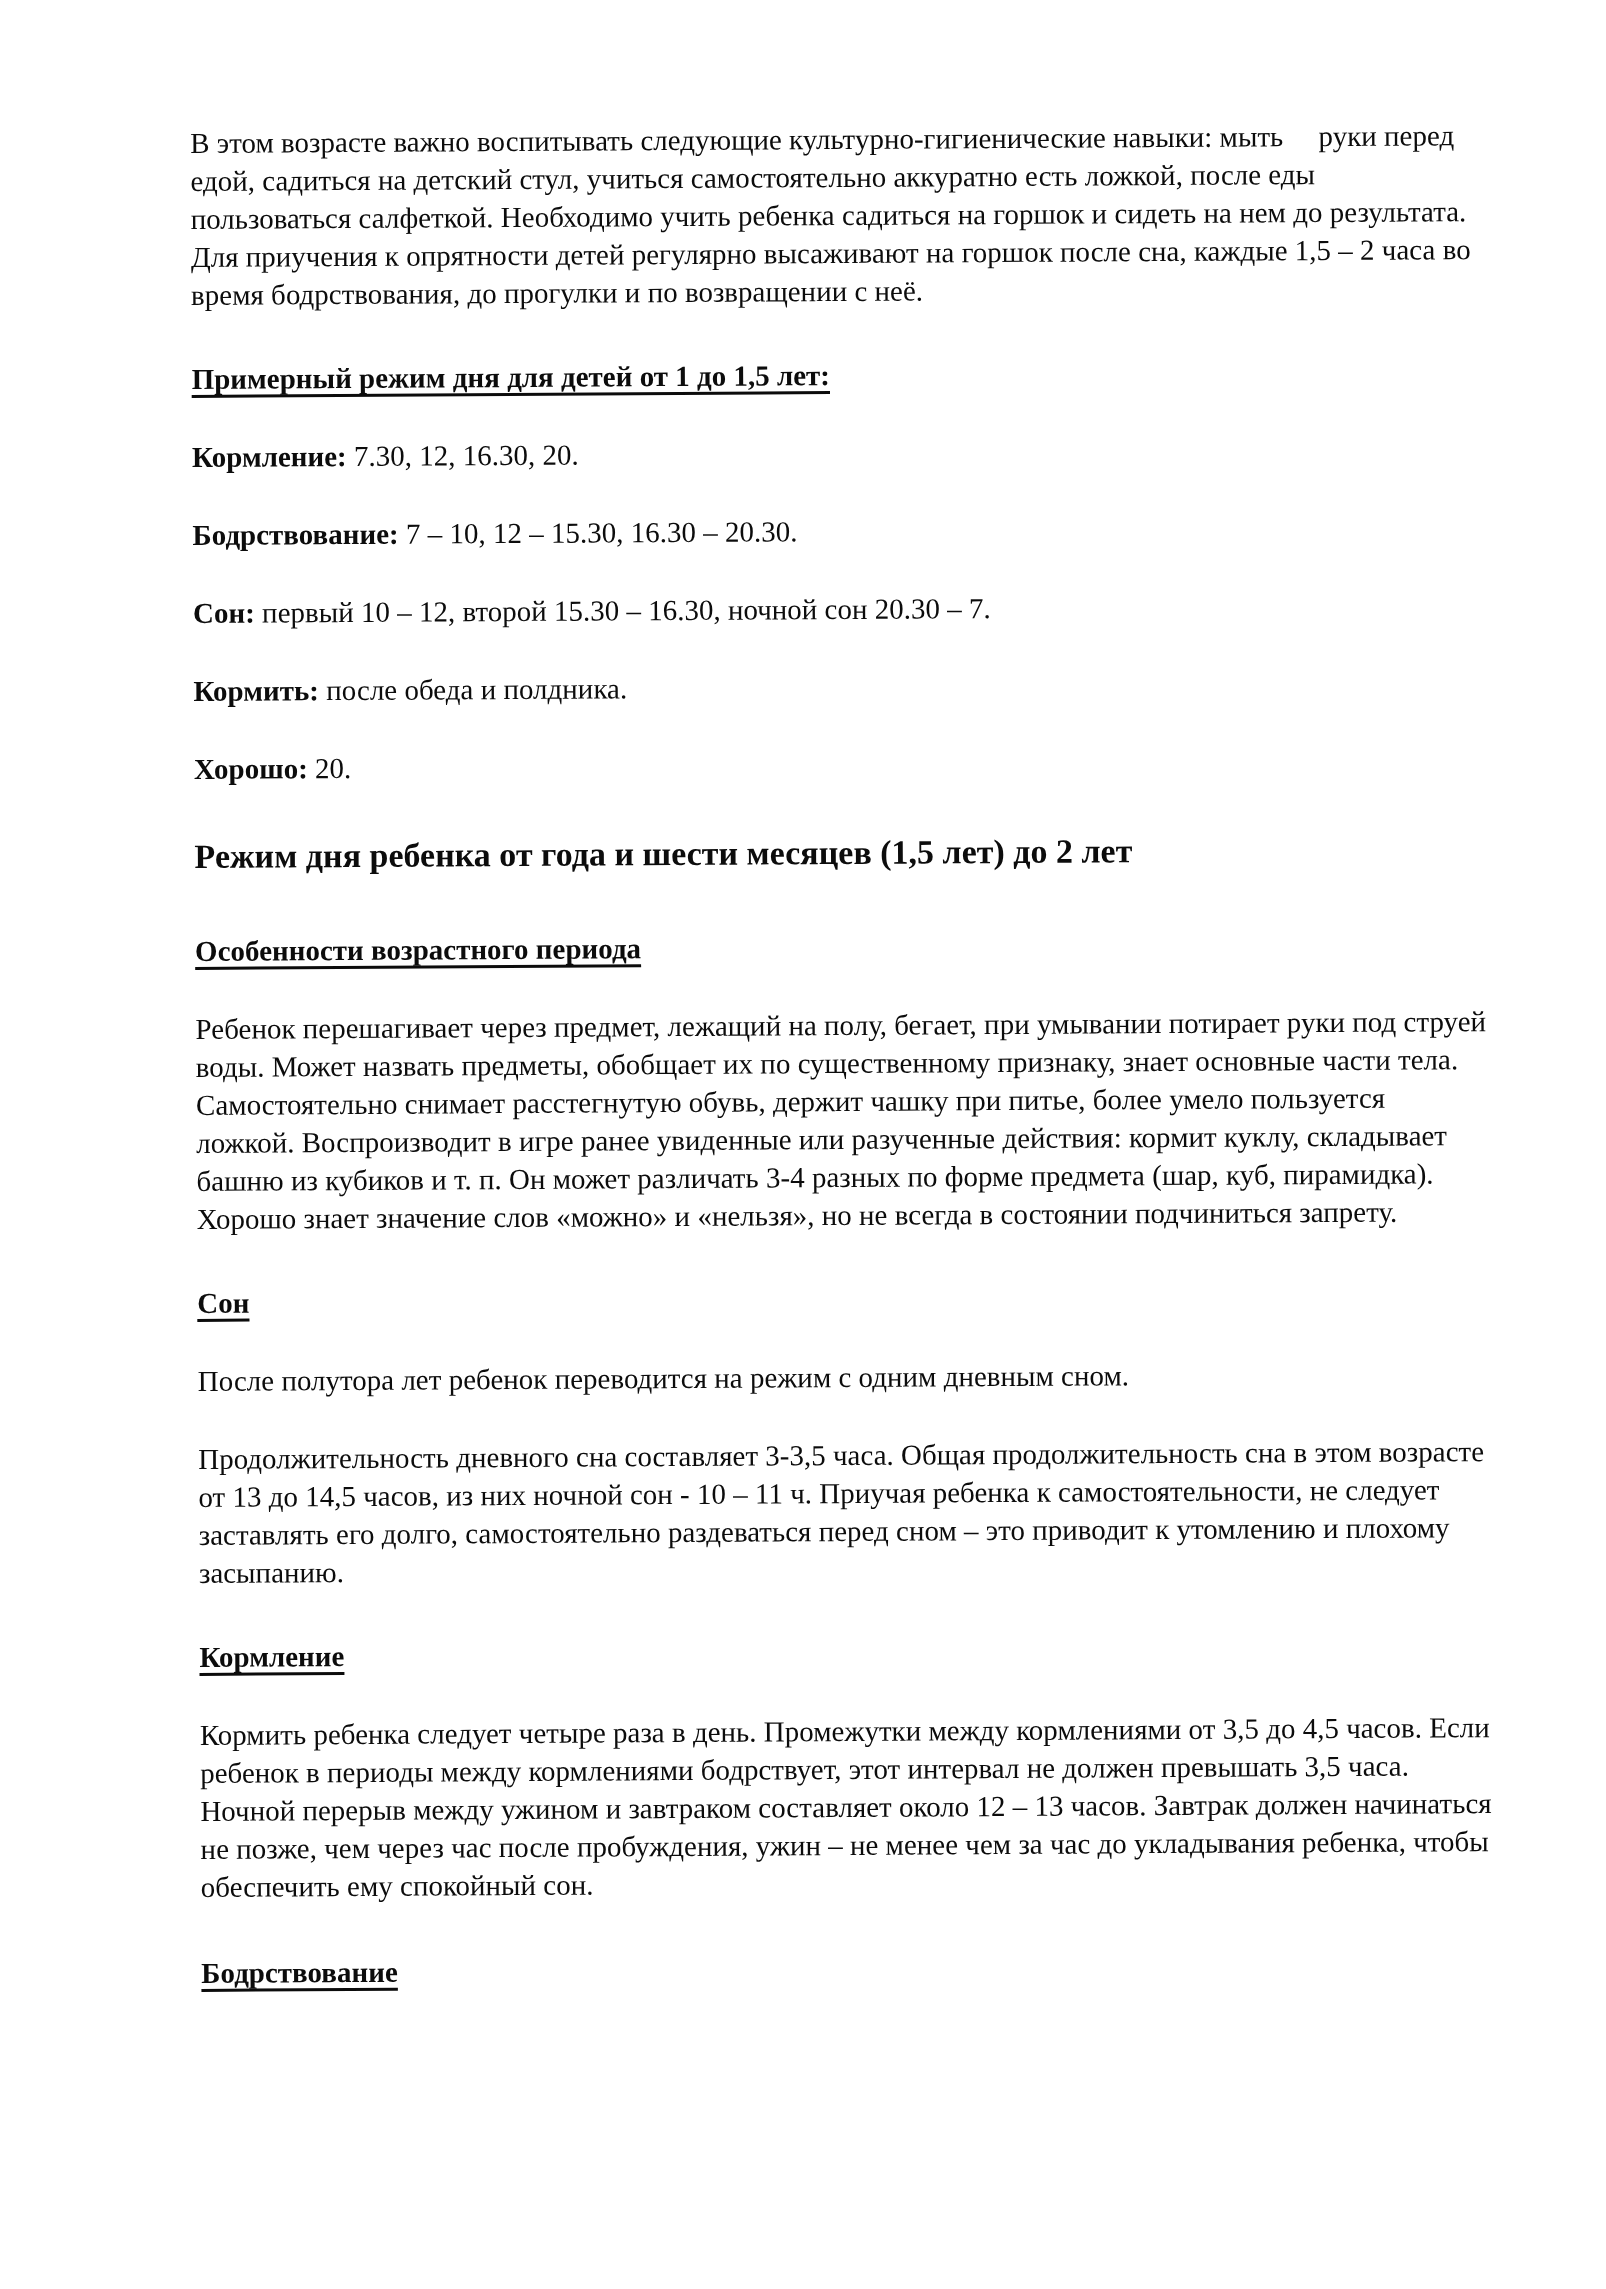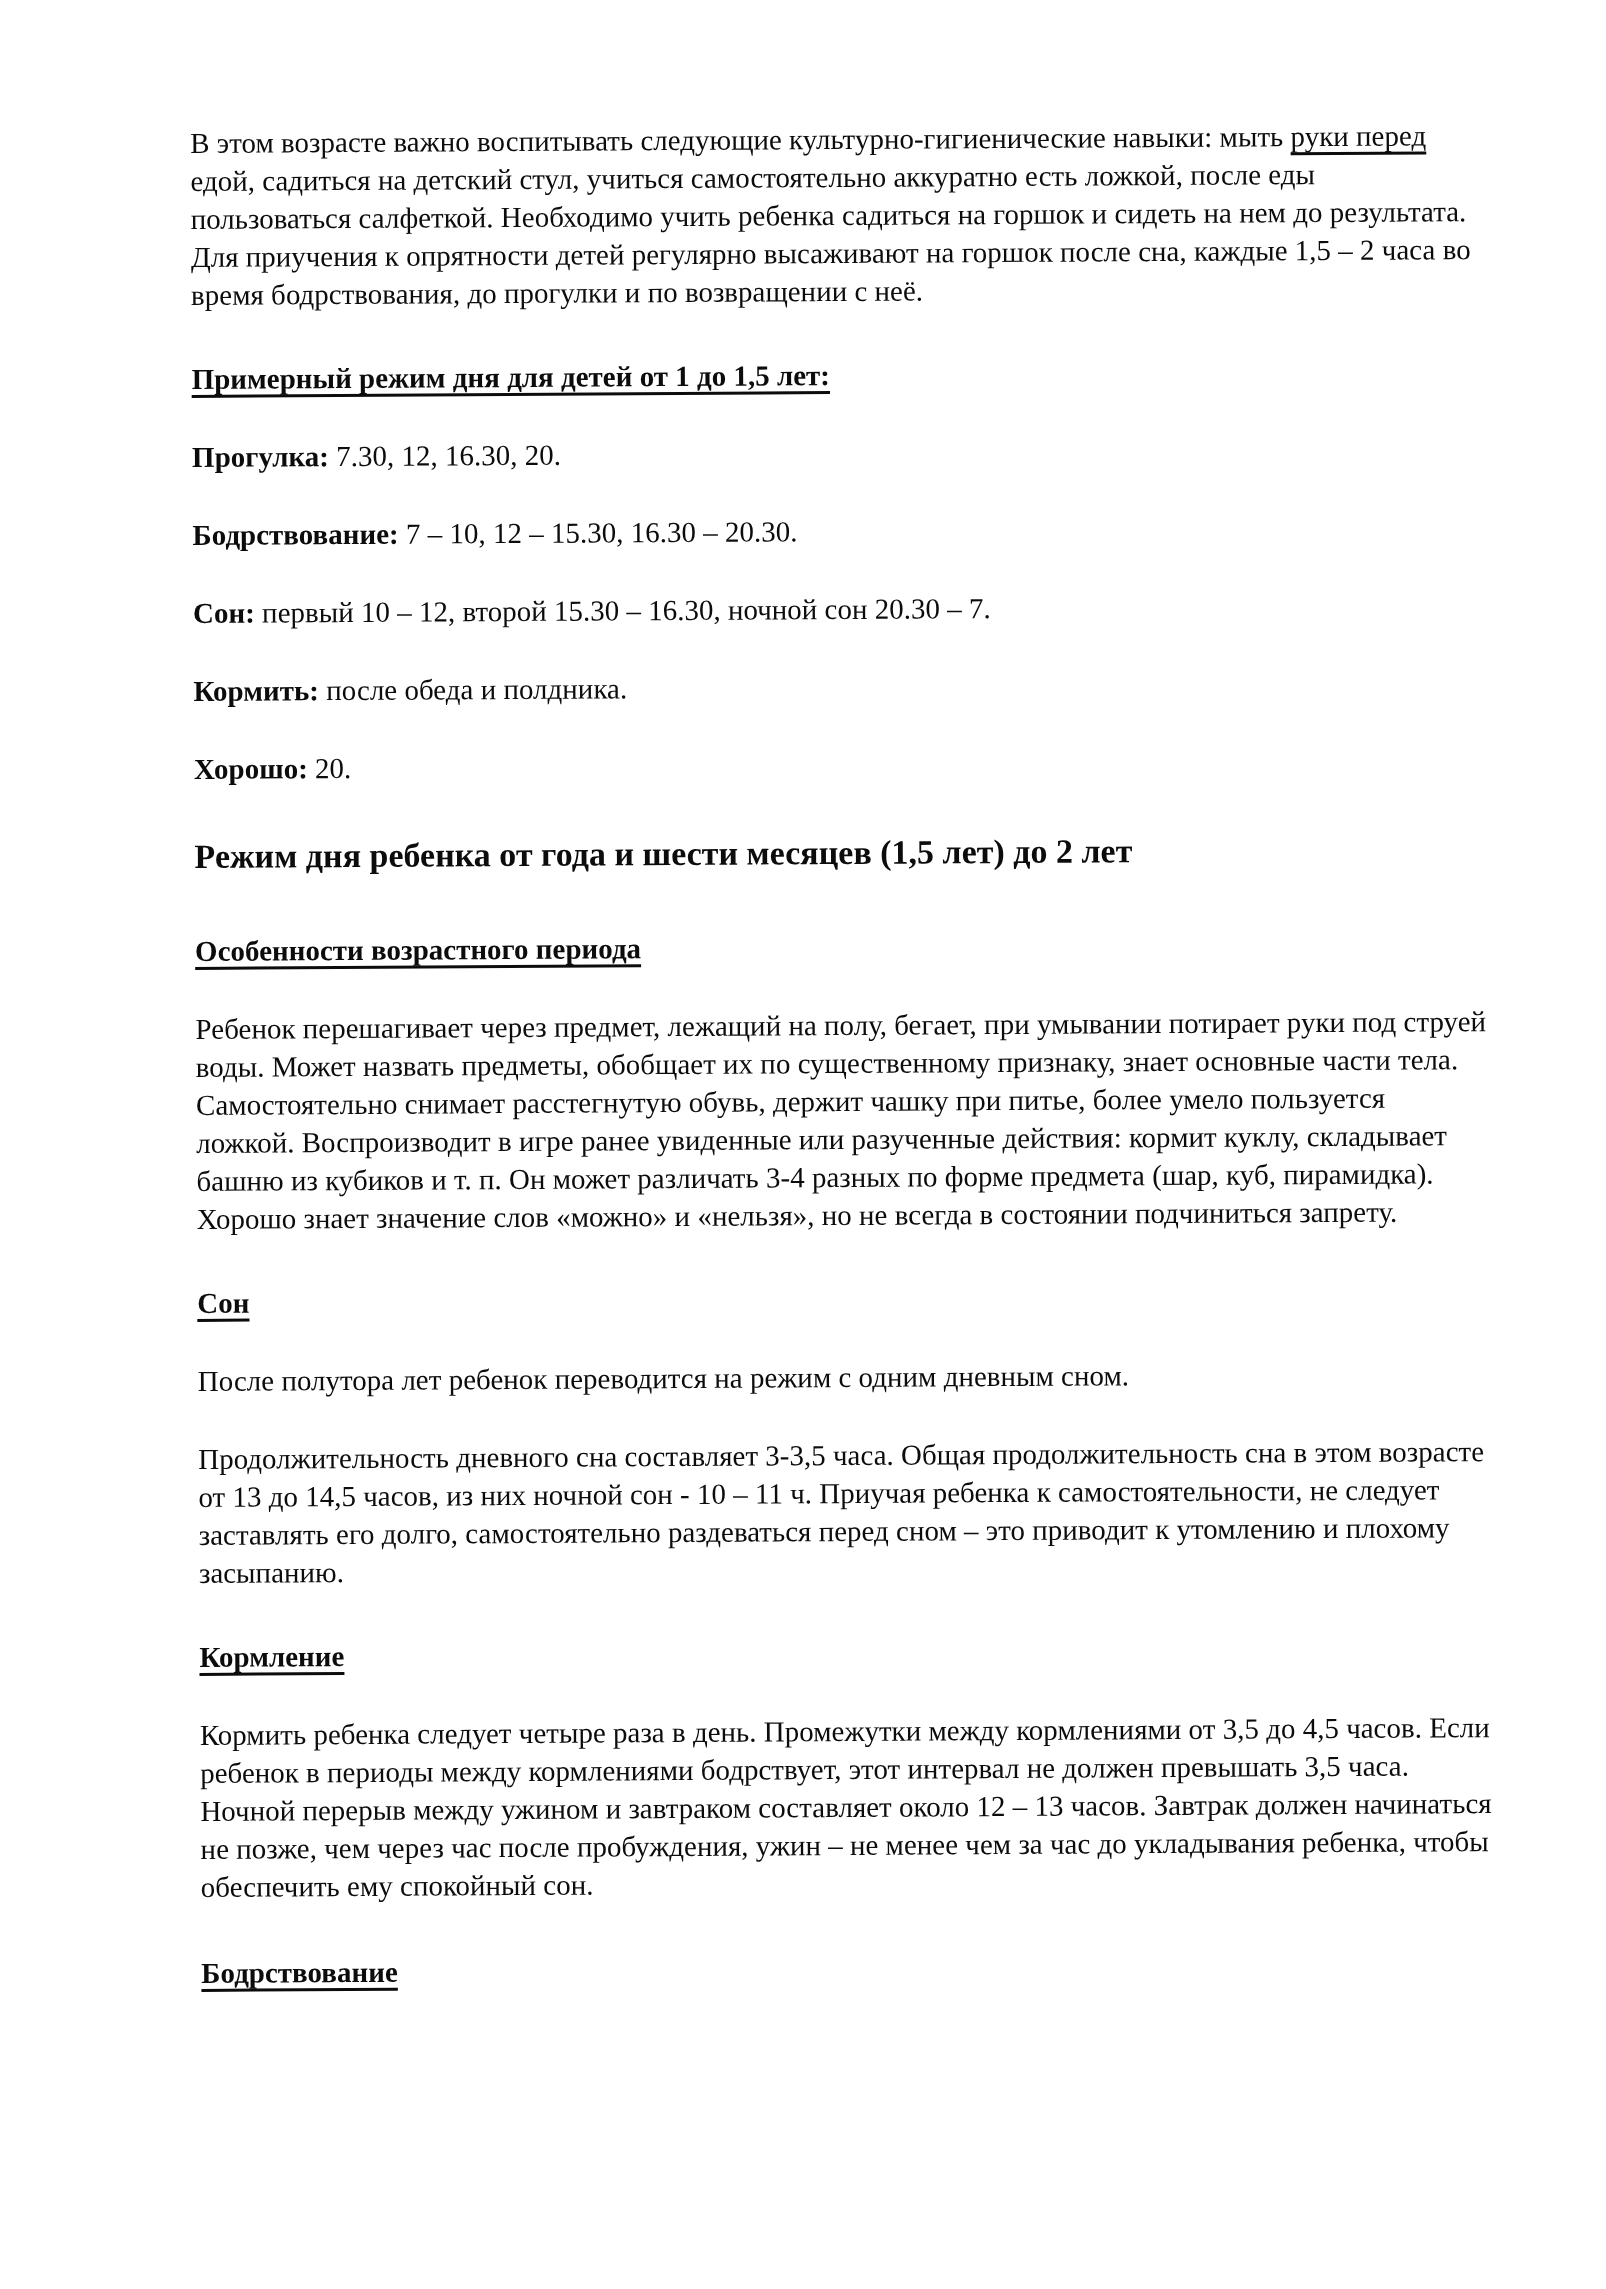--- a/index.html
+++ b/index.html
@@ -38,36 +38,36 @@
     text-underline-offset: 6px;
   }
   h2.last { margin-top: 48px; }
   h1.main {
     font-size: 34px;
     line-height: 46px;
     font-weight: bold;
     margin: 46px 0 52px 0;
   }
   .u {
-    text-decoration: underline;
     text-decoration-thickness: 2.5px;
     text-underline-offset: 6px;
+    margin-left: 28px;
   }
 </style>
 </head>
 <body>
 
 <div class="page">
   <div class="sheet">
 
     <p class="para"><span>В этом возрасте важно воспитывать следующие культурно-гигиенические навыки: мыть</span> <span class="u">руки перед</span> <span>едой, садиться на детский стул, учиться самостоятельно аккуратно есть ложкой, после еды пользоваться салфеткой. Необходимо учить ребенка садиться на горшок и сидеть на нем до результата. Для приучения к опрятности детей регулярно высаживают на горшок после сна, каждые 1,5 – 2 часа во время бодрствования, до прогулки и по возвращении с неё.</span></p>
 
     <h2 class="sec">Примерный режим дня для детей от 1 до 1,5 лет:</h2>
 
-    <p class="para sched"><strong>Прогулка:</strong> <span>7.30, 12, 16.30, 20.</span></p>
+    <p class="para sched"><strong>Кормление:</strong> <span>7.30, 12, 16.30, 20.</span></p>
 
     <p class="para sched"><strong>Бодрствование:</strong> <span>7 – 10, 12 – 15.30, 16.30 – 20.30.</span></p>
 
     <p class="para sched"><strong>Сон:</strong> <span>первый 10 – 12, второй 15.30 – 16.30, ночной сон 20.30 – 7.</span></p>
 
     <p class="para sched"><strong>Кормить:</strong> <span>после обеда и полдника.</span></p>
 
     <p class="para sched"><strong>Хорошо:</strong> <span>20.</span></p>
 
     <h1 class="main">Режим дня ребенка от года и шести месяцев (1,5 лет)  до 2 лет</h1>

